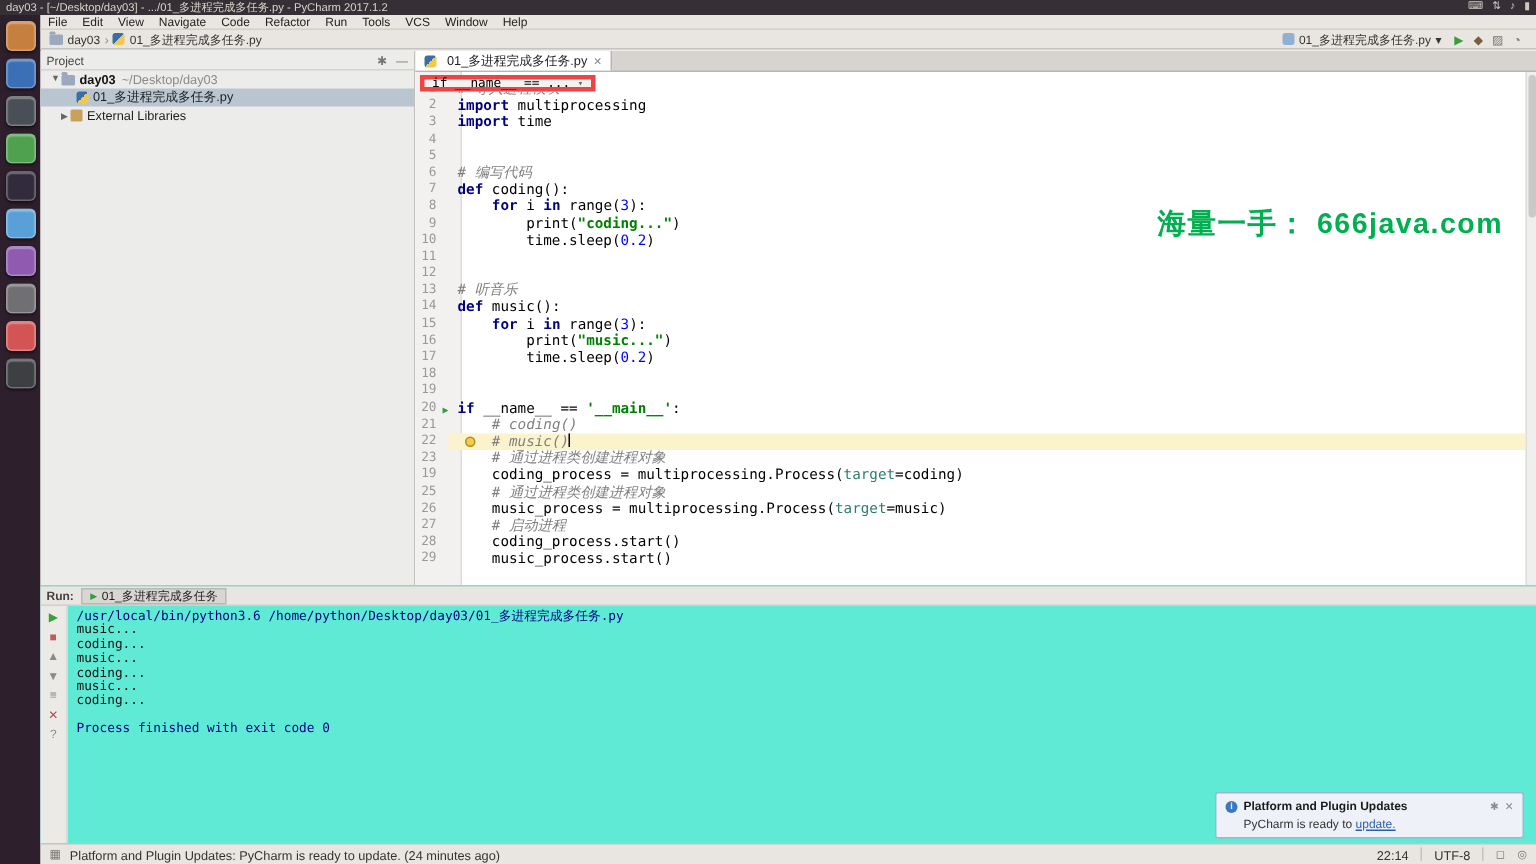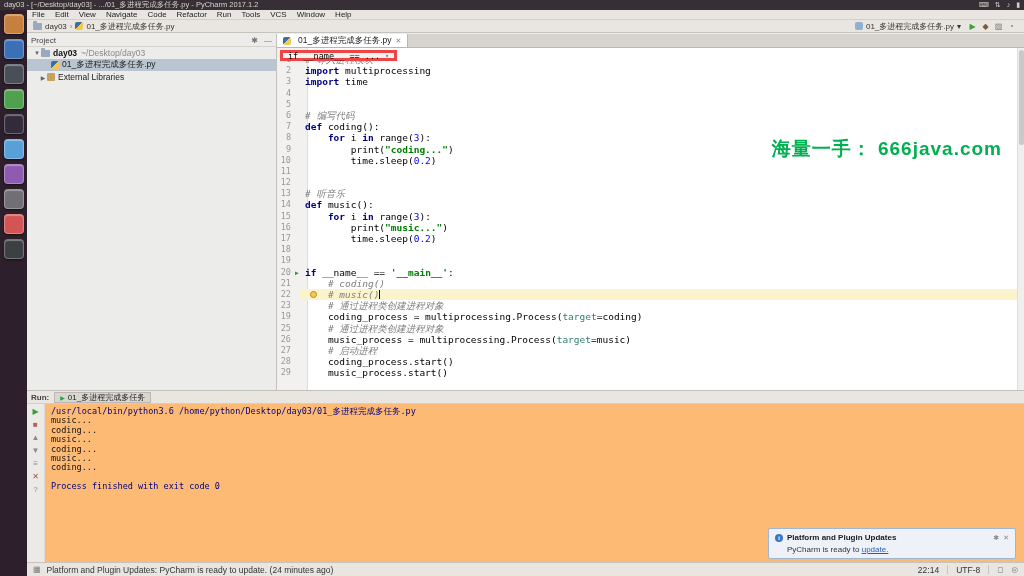--- a/index.html
+++ b/index.html
@@ -81,37 +81,37 @@
   .tk-num { color:#0000ff; }
   .tk-com { color:#7f7f7f; font-style:italic; }
   .tk-pl { color:#000; }
   .tk-arg { color:#2e7d6e; }
   #watermark { position:absolute; top:102px; right:22px; font-size:19px; font-weight:bold;
                letter-spacing:1px; z-index:3; white-space:nowrap; }
   #escroll { position:absolute; top:14px; right:0; bottom:0; width:7px; background:#efefee; border-left:1px solid #ddd; }
   #escroll .thumb { position:absolute; top:2px; left:1px; width:5px; height:95px; background:#c9c9c7; border-radius:3px; }
 
   
-  #run { position:absolute; top:390px; left:27px; right:0; height:172px; background:#fdba74; border-top:1px solid #c3bfba; }
+  #run { position:absolute; top:390px; left:27px; right:0; height:172px; background:#5eead4; border-top:1px solid #c3bfba; }
   #run .hdr { height:13px; background:#e9e6e2; border-bottom:1px solid #d2cec9; display:flex; align-items:center; padding:0 4px; gap:5px; }
   #run .hdr .lbl { font-size:8px; font-weight:bold; color:#444; }
   #run .rtab { display:inline-flex; align-items:center; gap:3px; background:#d9d5d1; border:1px solid #bcb8b3;
                height:11px; padding:0 5px; font-size:8px; color:#222; }
   #run .rtab .mini { color:#2e9e3e; font-size:6px; }
   #run-toolbar { position:absolute; top:13px; left:0; bottom:0; width:18px; background:#eceae7;
                  border-right:1px solid #dcdad7; display:flex; flex-direction:column; align-items:center; padding-top:3px; gap:3px; }
   .run-tb-icon { font-size:8px; width:12px; height:10px; line-height:10px; text-align:center; }
   #console { position:absolute; top:13px; left:19px; right:0; bottom:0; padding:3px 5px; overflow:hidden;
              font-family:"DejaVu Sans Mono", monospace; font-size:8.5px; line-height:9.4px; }
   .con-line { white-space:pre; }
   .con-line.cmd { color:#000080; }
   .con-line.out { color:#111; }
 
   
-  #notif { position:absolute; right:8px; bottom:17px; width:248px; background:#eef2f8;
+  #notif { position:absolute; right:8px; bottom:17px; width:206px; background:#eef2f8;
            border:1px solid #9db6d4; border-radius:2px; padding:4px 6px; z-index:8; }
   #notif .row1 { display:flex; align-items:center; gap:4px; }
   .info-ic { width:8px; height:8px; border-radius:50%; background:#3b78c4; color:#fff; font-size:6px;
              line-height:8px; text-align:center; font-weight:bold; flex:none; }
   #notif .tt { font-size:8px; font-weight:bold; color:#1a1a1a; }
   #notif .tools { margin-left:auto; display:flex; gap:4px; }
   #notif .tools span { font-size:7px; color:#8a8a8a; }
   #notif .bd { font-size:8px; color:#333; margin:3px 0 0 12px; }
   #notif .lnk { color:#2a5db0; text-decoration:underline; }
 

